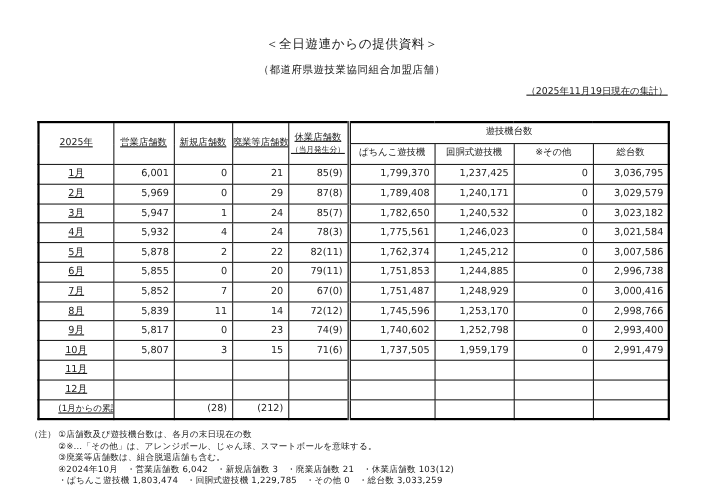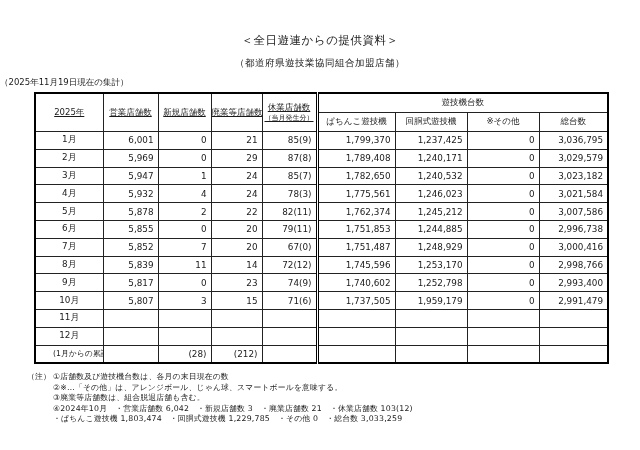--- a/index.html
+++ b/index.html
@@ -2,29 +2,29 @@
 <html><head>
 <meta charset="utf-8">
 <style>
   html,body{margin:0;padding:0;background:#fff;}
   body{width:640px;height:450px;font-family:"DejaVu Sans","Liberation Sans",sans-serif;color:#1a1a1a;}
   .page{position:relative;width:640px;height:450px;overflow:hidden;background:#fff;}
   .titles{padding-top:33px;text-align:center;}
   .t1{font-size:11.5px;letter-spacing:0.5px;margin-bottom:9px;}
   .t2{font-size:12px;letter-spacing:0.5px;margin-bottom:7px;}
   .t3{font-size:9.5px;letter-spacing:0.5px;}
-  .date-note{width:607px;font-size:8.5px;margin-top:7px;margin-bottom:3px;}
+  .date-note{width:607px;text-align:right;font-size:8.5px;margin-top:7px;margin-bottom:21px;text-decoration:underline;}
   table.survey{border-collapse:collapse;table-layout:fixed;width:573px;margin-left:34px;border:2px solid #000;}
   .survey th,.survey td{border:1px solid #222;padding:0;overflow:hidden;white-space:nowrap;}
   .survey thead th{font-weight:normal;font-size:8.5px;text-align:center;vertical-align:middle;height:18px;line-height:1.15;}
   .survey thead tr.h1 th{height:18px;}
   .survey thead tr.h1 th[rowspan]{height:37px;text-decoration:underline;}
   .susp-sub{display:block;font-size:7px;margin-top:1px;}
   .survey tbody td{height:16.8px;font-size:8.8px;vertical-align:middle;}
-  .survey td.month{text-align:center;font-size:8.8px;}
+  .survey td.month{text-align:center;font-size:8.8px;text-decoration:underline;}
   .survey td.num{text-align:right;padding-right:4px;}
   .dbl{border-left:3px double #000 !important;}
   .survey td.total-label{font-size:7.8px;text-align:left;padding-left:17px;}
   .notes{margin-left:27px;margin-top:8px;font-size:7.8px;line-height:10.5px;letter-spacing:0.2px;}
   .nrow{display:flex;align-items:flex-start;}
   .nlabel{flex:0 0 auto;margin-right:2px;}
   .nitems{flex:1;}
   .indent-cont{}
 </style>
 </head>

